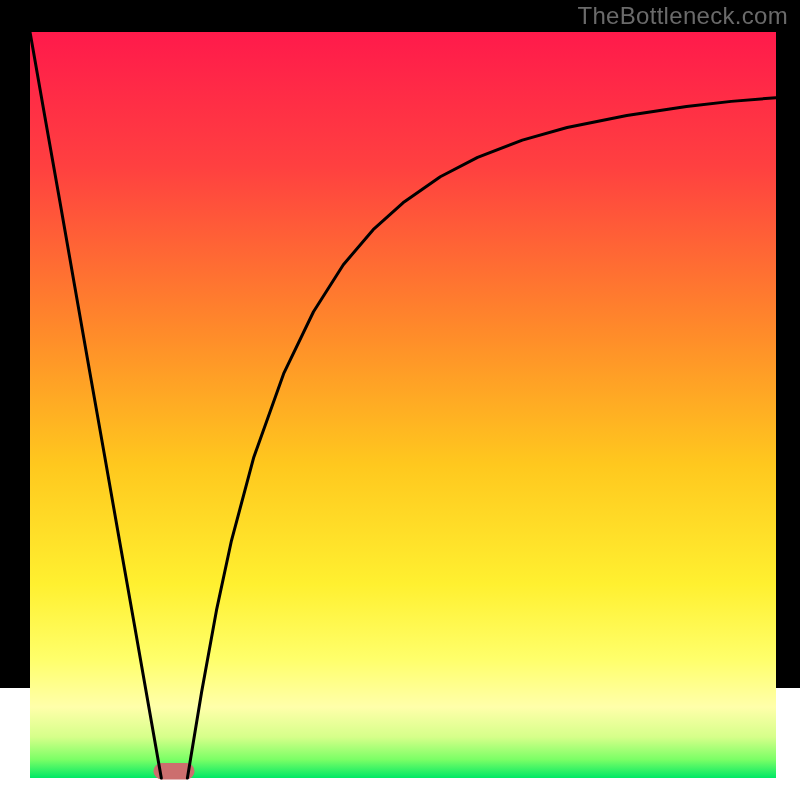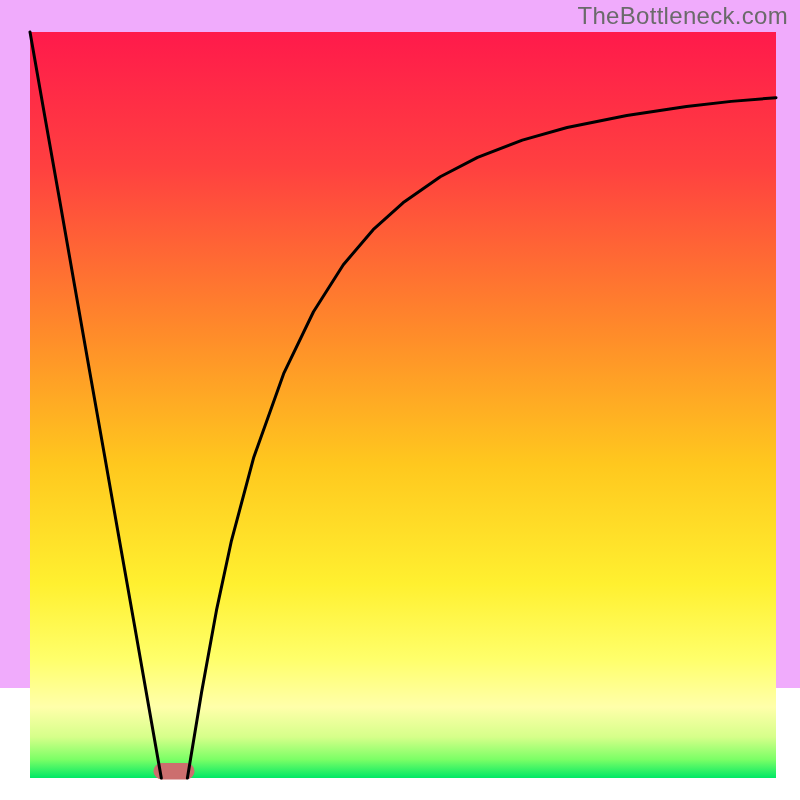--- a/index.html
+++ b/index.html
@@ -6,21 +6,21 @@
     margin: 0;
     padding: 0;
     width: 800px;
     height: 800px;
     overflow: hidden;
     font-family: Arial, Helvetica, sans-serif;
   }
   .frame {
     width: 800px;
     height: 688px;
-    background: #f0abfc;
+    background: #000000;
     position: relative;
   }
   .watermark {
     position: absolute;
     top: 2px;
     right: 12px;
     color: #6a6a6a;
     font-size: 24px;
     font-weight: 400;
     letter-spacing: 0.3px;

